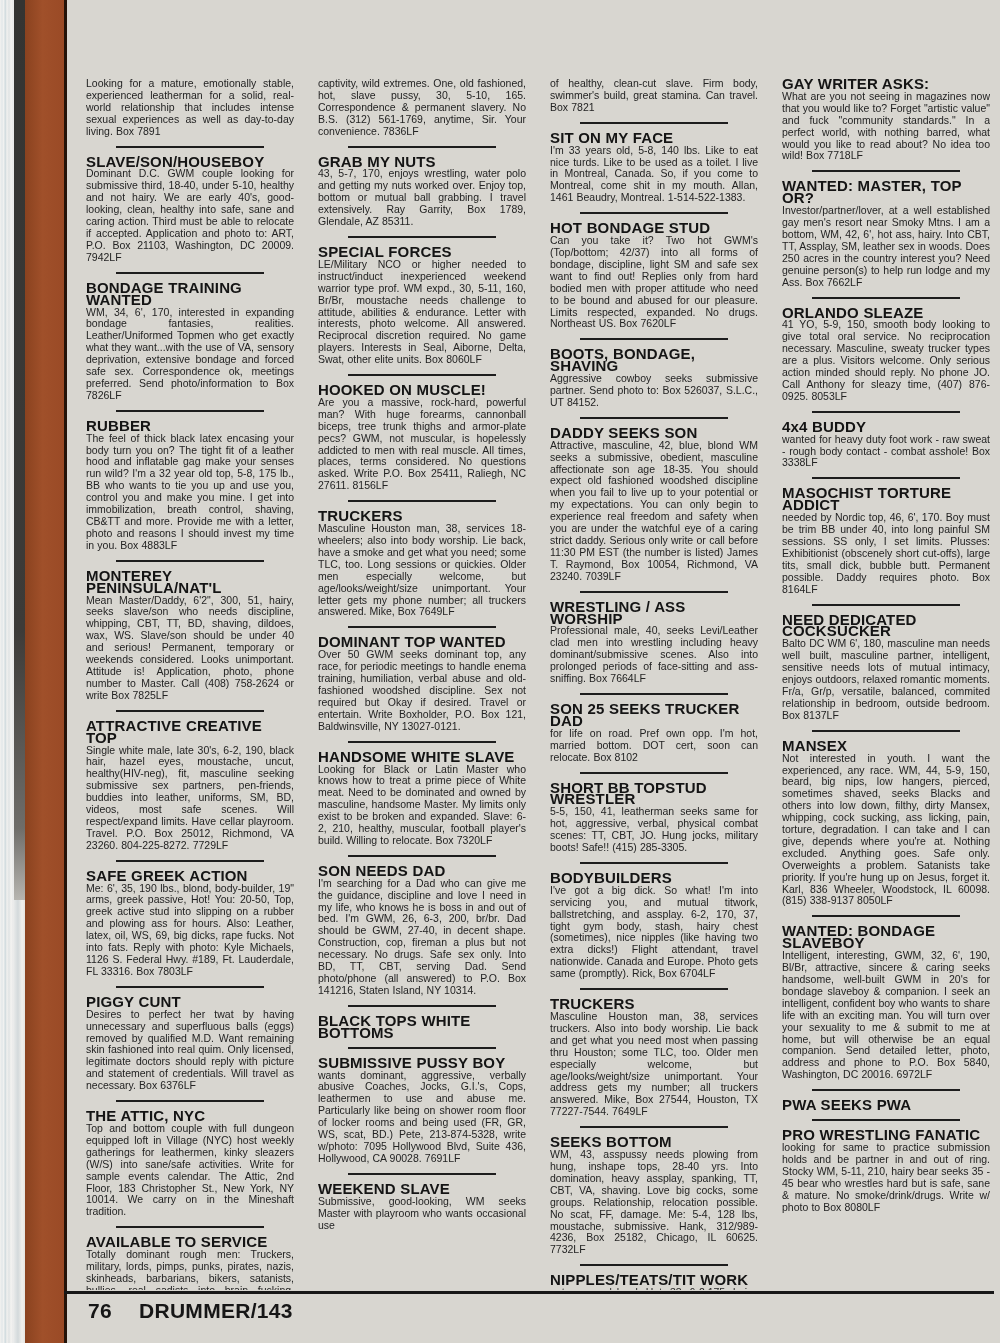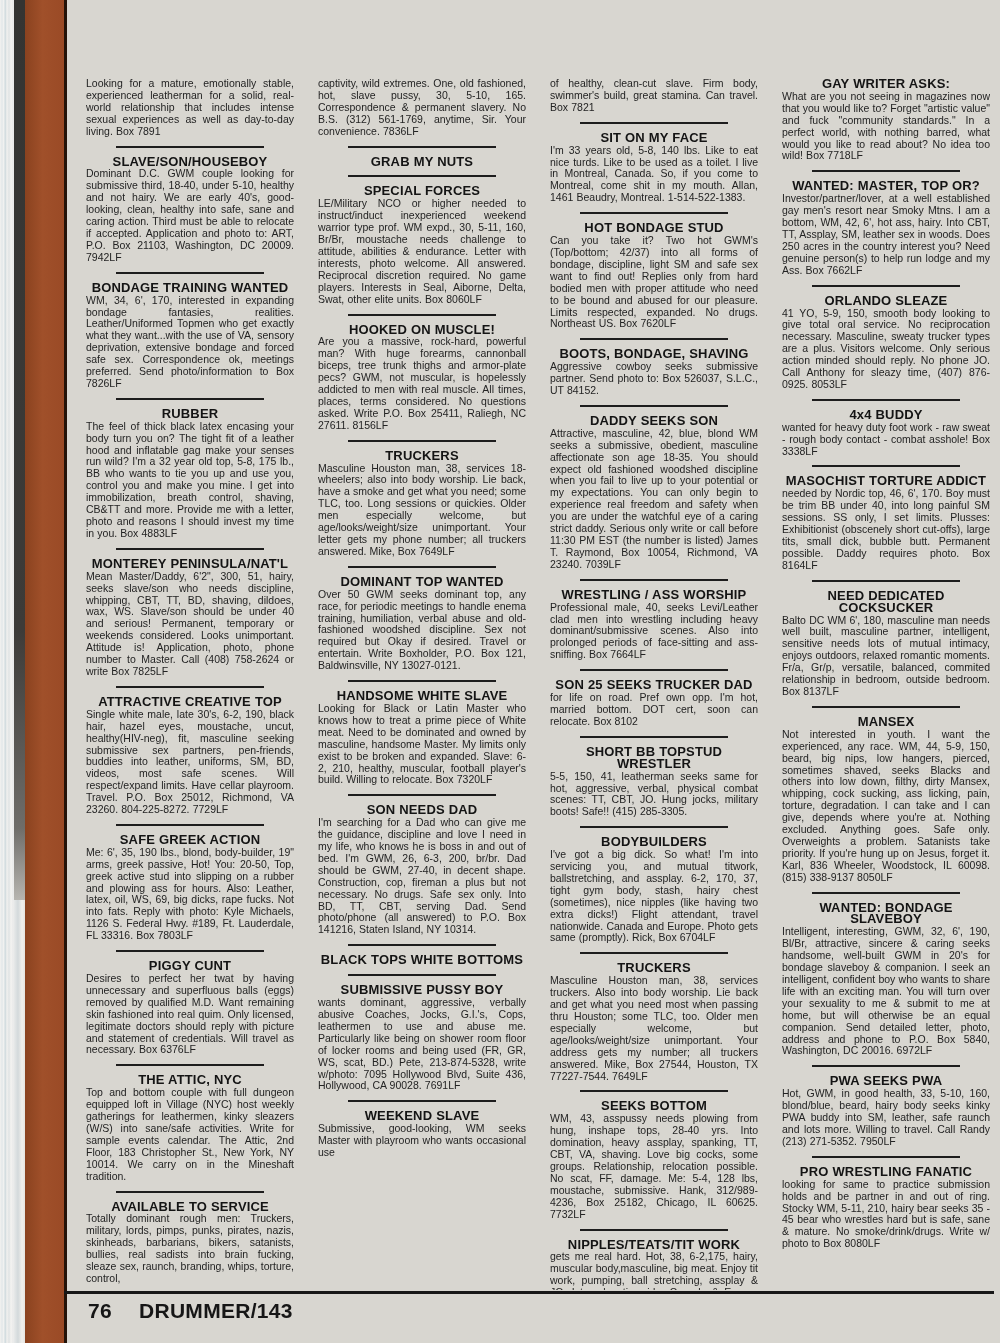--- a/index.html
+++ b/index.html
@@ -47,23 +47,23 @@
     overflow: hidden;
     font-size: 10.5px;
     line-height: 11.9px;
     color: #232323;
     text-align: justify;
     hyphens: auto;
     -webkit-hyphens: auto;
     word-spacing: 0.2px;
   }
   .ad-header {
-    font-size: 13px;
+    font-size: 15px;
     font-weight: bold;
-    text-align: center;
+    text-align: left;
     margin: 0 0 1px 0;
     letter-spacing: 0.15px;
     color: #141414;
     hyphens: none;
   }
   .ad-body { margin: 0; }
   .ad-separator {
     border-top: 2px solid #1d1d1d;
     width: 148px;
     margin: 8px auto;
@@ -117,20 +117,21 @@
         <h3 class="ad-header">THE ATTIC, NYC</h3>
         <p class="ad-body">Top and bottom couple with full dungeon equipped loft in Village (NYC) host weekly gatherings for leathermen, kinky sleazers (W/S) into sane/safe activities. Write for sample events calendar. The Attic, 2nd Floor, 183 Christopher St., New York, NY 10014. We carry on in the Mineshaft tradition.</p>
         <div class="ad-separator"></div>
         <h3 class="ad-header">AVAILABLE TO SERVICE</h3>
         <p class="ad-body">Totally dominant rough men: Truckers, military, lords, pimps, punks, pirates, nazis, skinheads, barbarians, bikers, satanists, bullies, real sadists into brain fucking, sleaze sex, raunch, branding, whips, torture, control,</p>
       </div>
     <div class="column">
         <p class="ad-body">captivity, wild extremes. One, old fashioned, hot, slave pussy, 30, 5-10, 165. Correspondence &amp; permanent slavery. No B.S.  (312) 561-1769, anytime, Sir. Your convenience. 7836LF</p>
         <div class="ad-separator"></div>
         <h3 class="ad-header">GRAB MY NUTS</h3>
+        <p class="ad-body">43, 5-7, 170, enjoys wrestling, water polo and getting my nuts worked over. Enjoy top, bottom or mutual ball grabbing. I travel extensively. Ray Garrity, Box 1789, Glendale, AZ 85311.</p>
         <div class="ad-separator"></div>
         <h3 class="ad-header">SPECIAL FORCES</h3>
         <p class="ad-body">LE/Military NCO or higher needed to instruct/induct inexperienced weekend warrior type prof. WM expd., 30, 5-11, 160, Br/Br, moustache needs challenge to attitude, abilities &amp; endurance. Letter with interests, photo welcome. All answered. Reciprocal discretion required. No game players. Interests in Seal, Aiborne, Delta, Swat, other elite units. Box 8060LF</p>
         <div class="ad-separator"></div>
         <h3 class="ad-header">HOOKED ON MUSCLE!</h3>
         <p class="ad-body">Are you a massive, rock-hard, powerful man? With huge forearms, cannonball biceps, tree trunk thighs and armor-plate pecs? GWM, not muscular, is hopelessly addicted to men with real muscle. All times, places, terms considered. No questions asked. Write P.O. Box 25411, Raliegh, NC 27611.  8156LF</p>
         <div class="ad-separator"></div>
         <h3 class="ad-header">TRUCKERS</h3>
         <p class="ad-body">Masculine Houston man, 38, services 18-wheelers; also into body worship. Lie back, have a smoke and get what you need; some TLC, too. Long sessions or quickies. Older men especially welcome, but age/looks/weight/size unimportant. Your letter gets my phone number; all truckers answered. Mike, Box 7649LF</p>
         <div class="ad-separator"></div>
@@ -206,21 +207,20 @@
         <h3 class="ad-header">NEED DEDICATED COCKSUCKER</h3>
         <p class="ad-body">Balto DC WM 6', 180, masculine man needs well built, masculine partner, intelligent, sensitive needs lots of mutual intimacy, enjoys outdoors, relaxed romantic moments. Fr/a, Gr/p, versatile, balanced, commited relationship in bedroom, outside bedroom. Box 8137LF</p>
         <div class="ad-separator"></div>
         <h3 class="ad-header">MANSEX</h3>
         <p class="ad-body">Not interested in youth. I want the experienced, any race. WM, 44, 5-9, 150, beard, big nips, low hangers, pierced, sometimes shaved, seeks Blacks and others into low down, filthy, dirty Mansex, whipping, cock sucking, ass licking, pain, torture, degradation. I can take and I can give, depends where you're at. Nothing excluded. Anything goes. Safe only. Overweights a problem. Satanists take priority. If you're hung up on Jesus, forget it. Karl, 836 Wheeler, Woodstock, IL 60098. (815) 338-9137 8050LF</p>
         <div class="ad-separator"></div>
         <h3 class="ad-header">WANTED: BONDAGE SLAVEBOY</h3>
         <p class="ad-body">Intelligent, interesting, GWM, 32, 6', 190, Bl/Br, attractive, sincere &amp; caring seeks handsome, well-built GWM in 20's for bondage slaveboy &amp; companion. I seek an intelligent, confident boy who wants to share life with an exciting man. You will turn over your sexuality to me &amp; submit to me at home, but will otherwise be an equal companion. Send detailed letter, photo, address and phone to P.O. Box 5840, Washington, DC 20016.  6972LF</p>
         <div class="ad-separator"></div>
         <h3 class="ad-header">PWA SEEKS PWA</h3>
-        <p class="ad-body">Hot, GWM, in good health, 33, 5-10, 160, blond/blue, beard, hairy body seeks kinky PWA buddy into SM, leather, safe raunch and lots more. Willing to travel. Call Randy (213) 271-5352.  7950LF</p>
         <div class="ad-separator"></div>
         <h3 class="ad-header">PRO WRESTLING FANATIC</h3>
         <p class="ad-body">looking for same to practice submission holds and be partner in and out of ring. Stocky WM, 5-11, 210, hairy bear seeks 35 - 45 bear who wrestles hard but is safe, sane &amp; mature. No smoke/drink/drugs. Write w/ photo to Box 8080LF</p>
       </div>
   </div>
 
   <div class="page-footer">
     <div class="footer-rule"></div>
     <div class="footer-line">
       <span>76</span>

